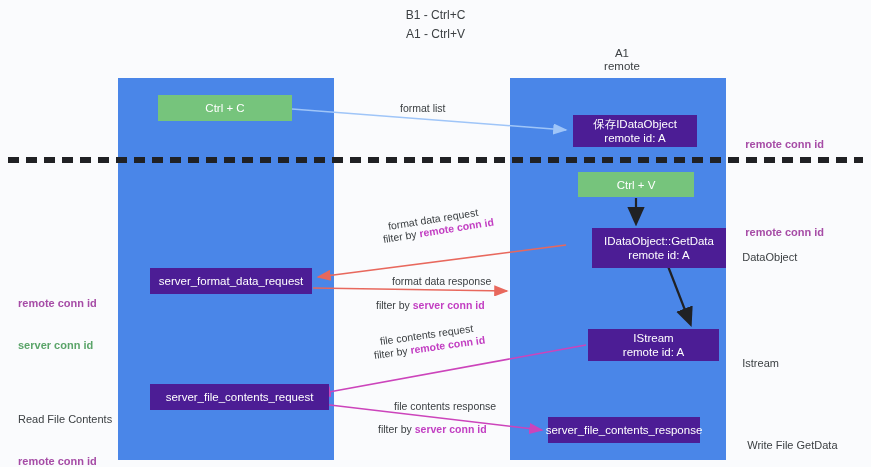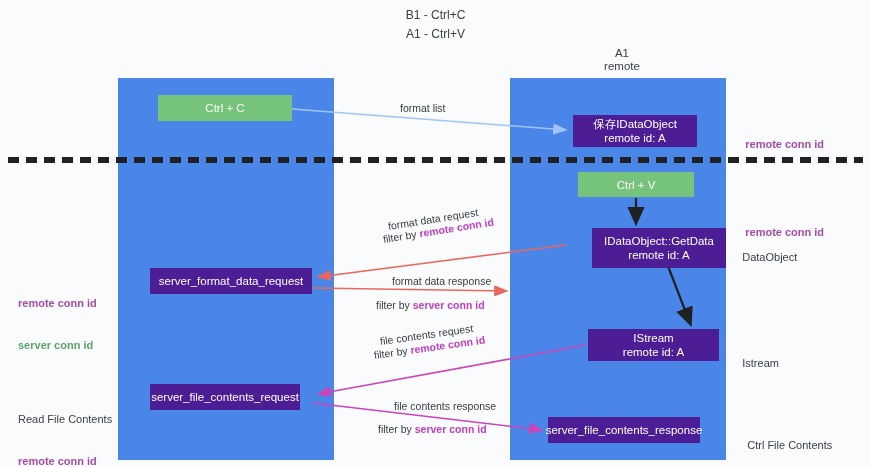--- a/index.html
+++ b/index.html
@@ -80,21 +80,21 @@
   .node.green  { background: #76c47c; }
   .node.orange { background: #4c1d95; }
 
   #node-ctrlc   { left: 158px; top: 95px;  width: 134px; height: 26px; }
   #node-dataobj { left: 573px; top: 115px; width: 124px; height: 32px; }
   #node-ctrlv   { left: 578px; top: 172px; width: 116px; height: 25px; }
   #node-getdata { left: 552px; top: 228px; width: 134px; height: 40px; margin-left: 40px; }
   #node-sfdreq  { left: 150px; top: 268px; width: 162px; height: 26px; }
   #node-sfdresp { left: 513px; top: 279px; width: 155px; height: 25px; }
   #node-istream { left: 588px; top: 329px; width: 131px; height: 32px; }
-  #node-sfcreq  { left: 150px; top: 384px; width: 150px; height: 26px; }
+  #node-sfcreq  { left: 150px; top: 384px; width: 179px; height: 26px; }
   #node-sfcresp { left: 548px; top: 417px; width: 152px; height: 26px; }
 
   
   .annot {
     position: absolute;
     font-size: 11px;
     line-height: 14px;
     white-space: pre;
   }
   .annot .purple { color: #a64ca6; font-weight: bold; }
@@ -230,16 +230,16 @@
     
   </div>
 
   <div class="annot" id="annot-dataobject">
     <span class="plain">DataObject</span>
   </div>
   <div class="annot" id="annot-istream">
     <span class="plain">Istream</span>
   </div>
   <div class="annot" id="annot-writefc">
-    <span class="plain">Ctrl File Contents</span>
+    <span class="plain">Write File GetData</span>
   </div>
 
 </div>
 
 </body></html>

